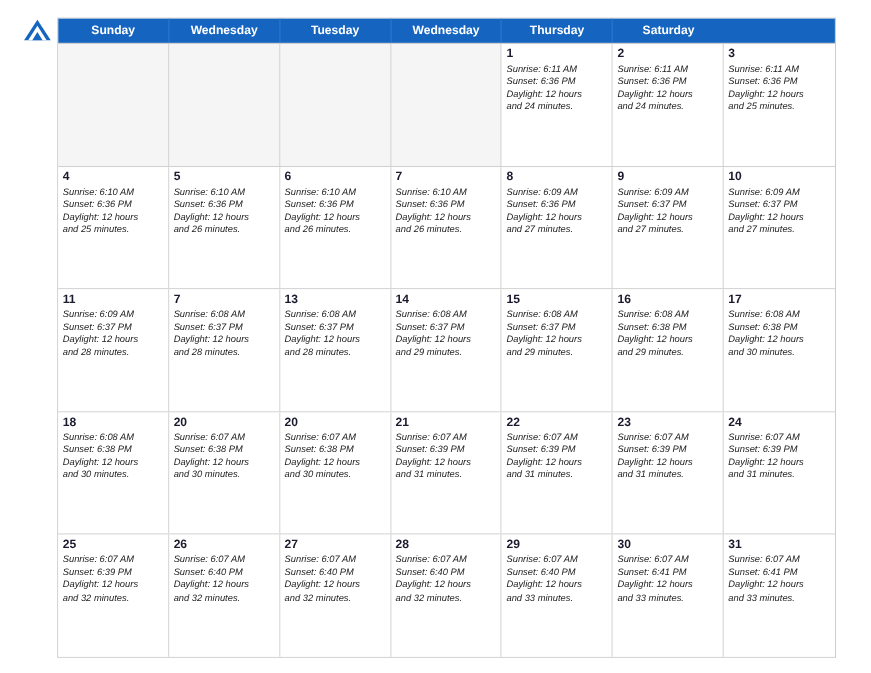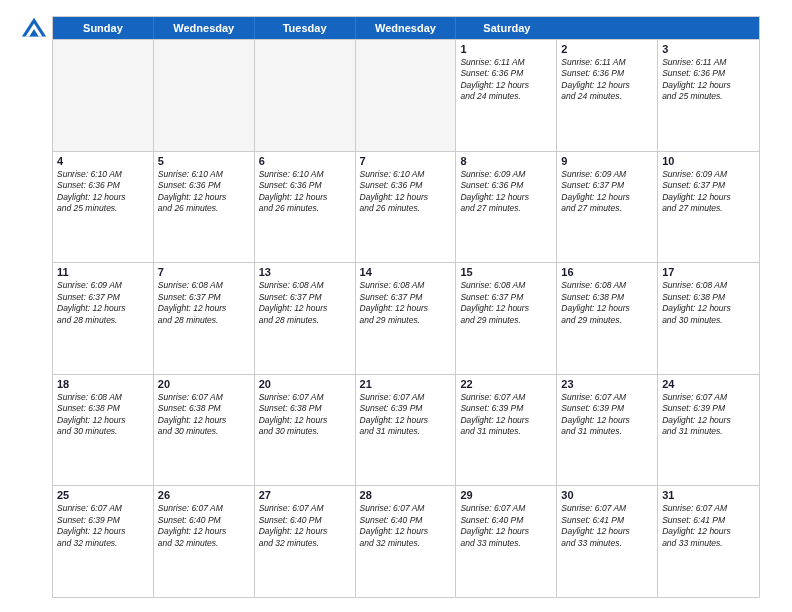--- a/index.html
+++ b/index.html
@@ -137,20 +137,21 @@
       <div class="title-location"></div>
     </div>
   </div>
 
   <div class="calendar">
     <div class="cal-header">
     <div class="cal-header-cell">Sunday</div>
         <div class="cal-header-cell">Wednesday</div>
         <div class="cal-header-cell">Tuesday</div>
         <div class="cal-header-cell">Wednesday</div>
+        <div class="cal-header-cell">Thursday</div>
         <div class="cal-header-cell">Saturday</div>
       </div>
     <div class="cal-body">
     <div class="cal-row">
           <div class="cal-cell empty"></div>
           <div class="cal-cell empty"></div>
           <div class="cal-cell empty"></div>
           <div class="cal-cell empty"></div>
           <div class="cal-cell">
             <span class="day-num">1</span>

